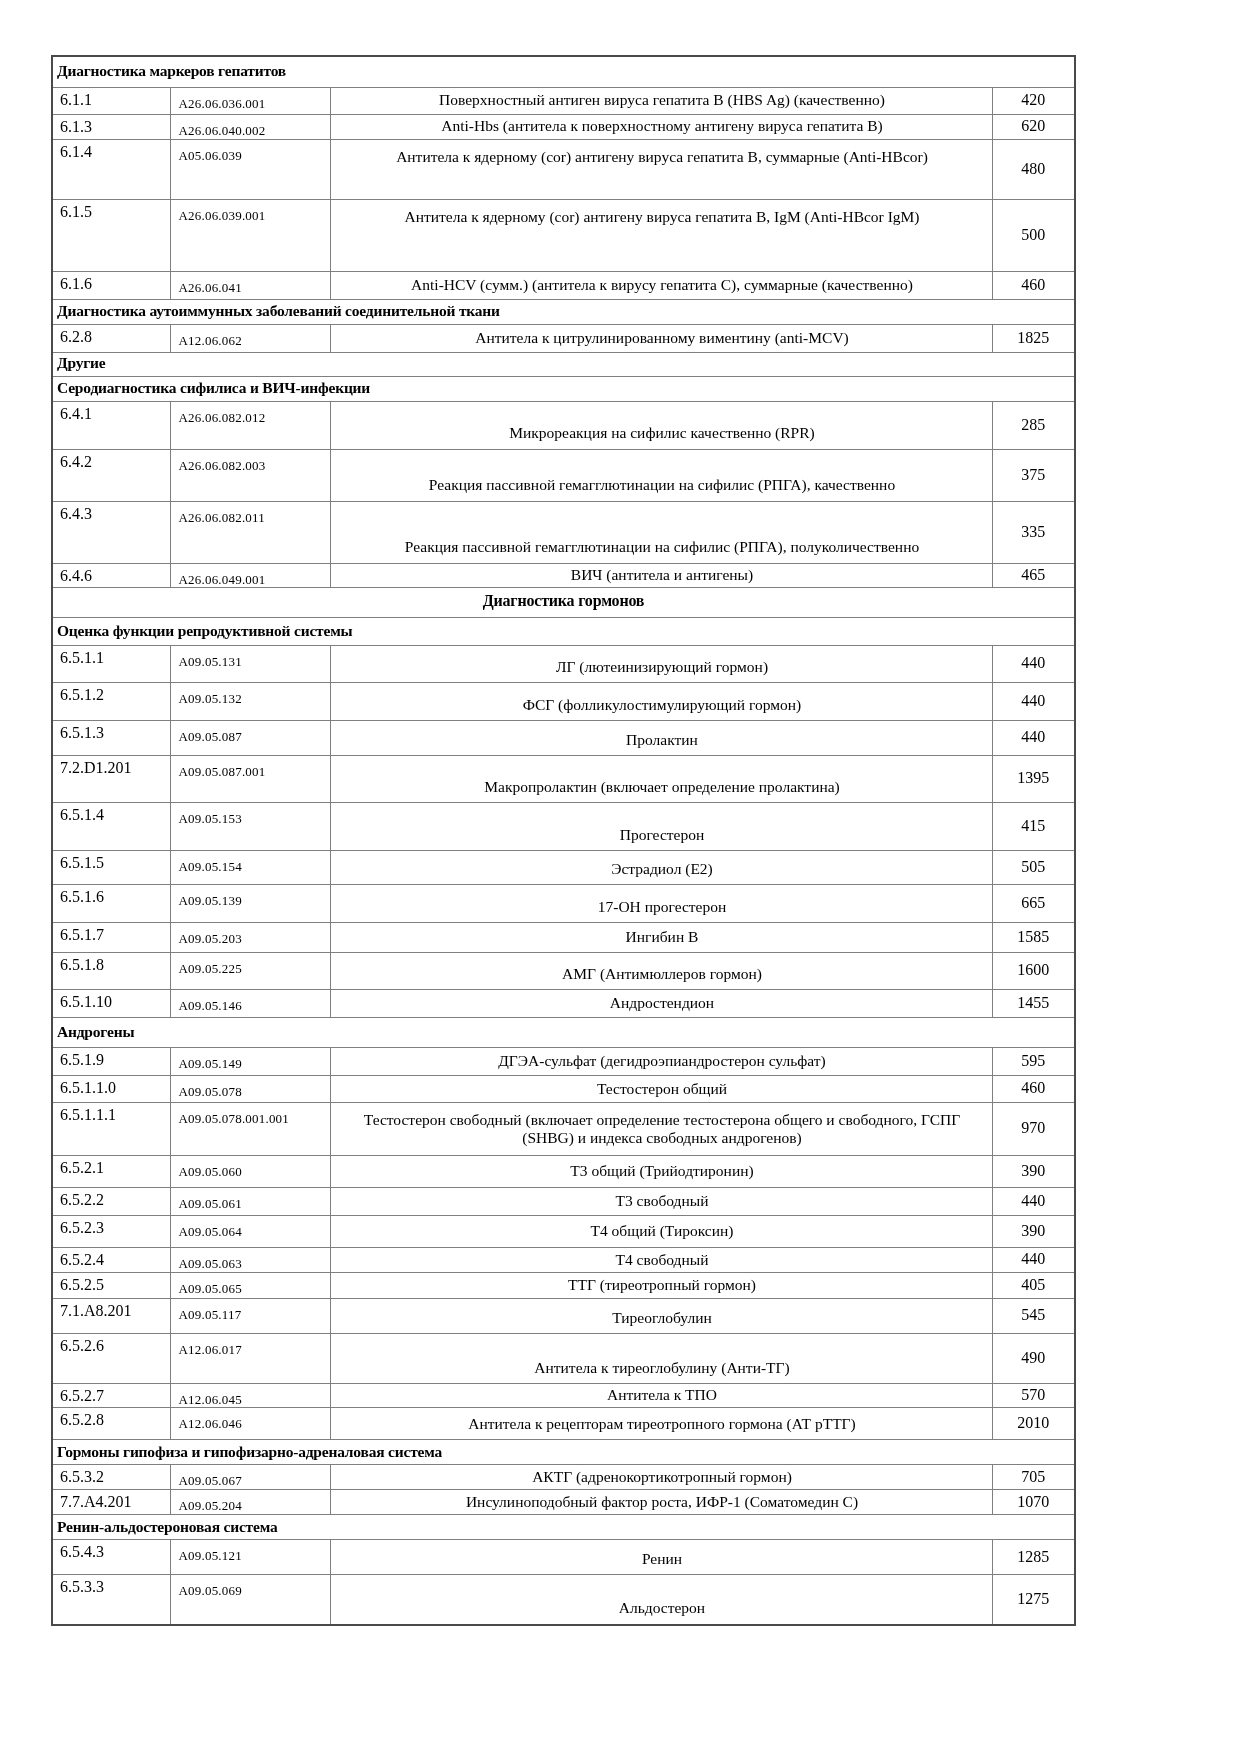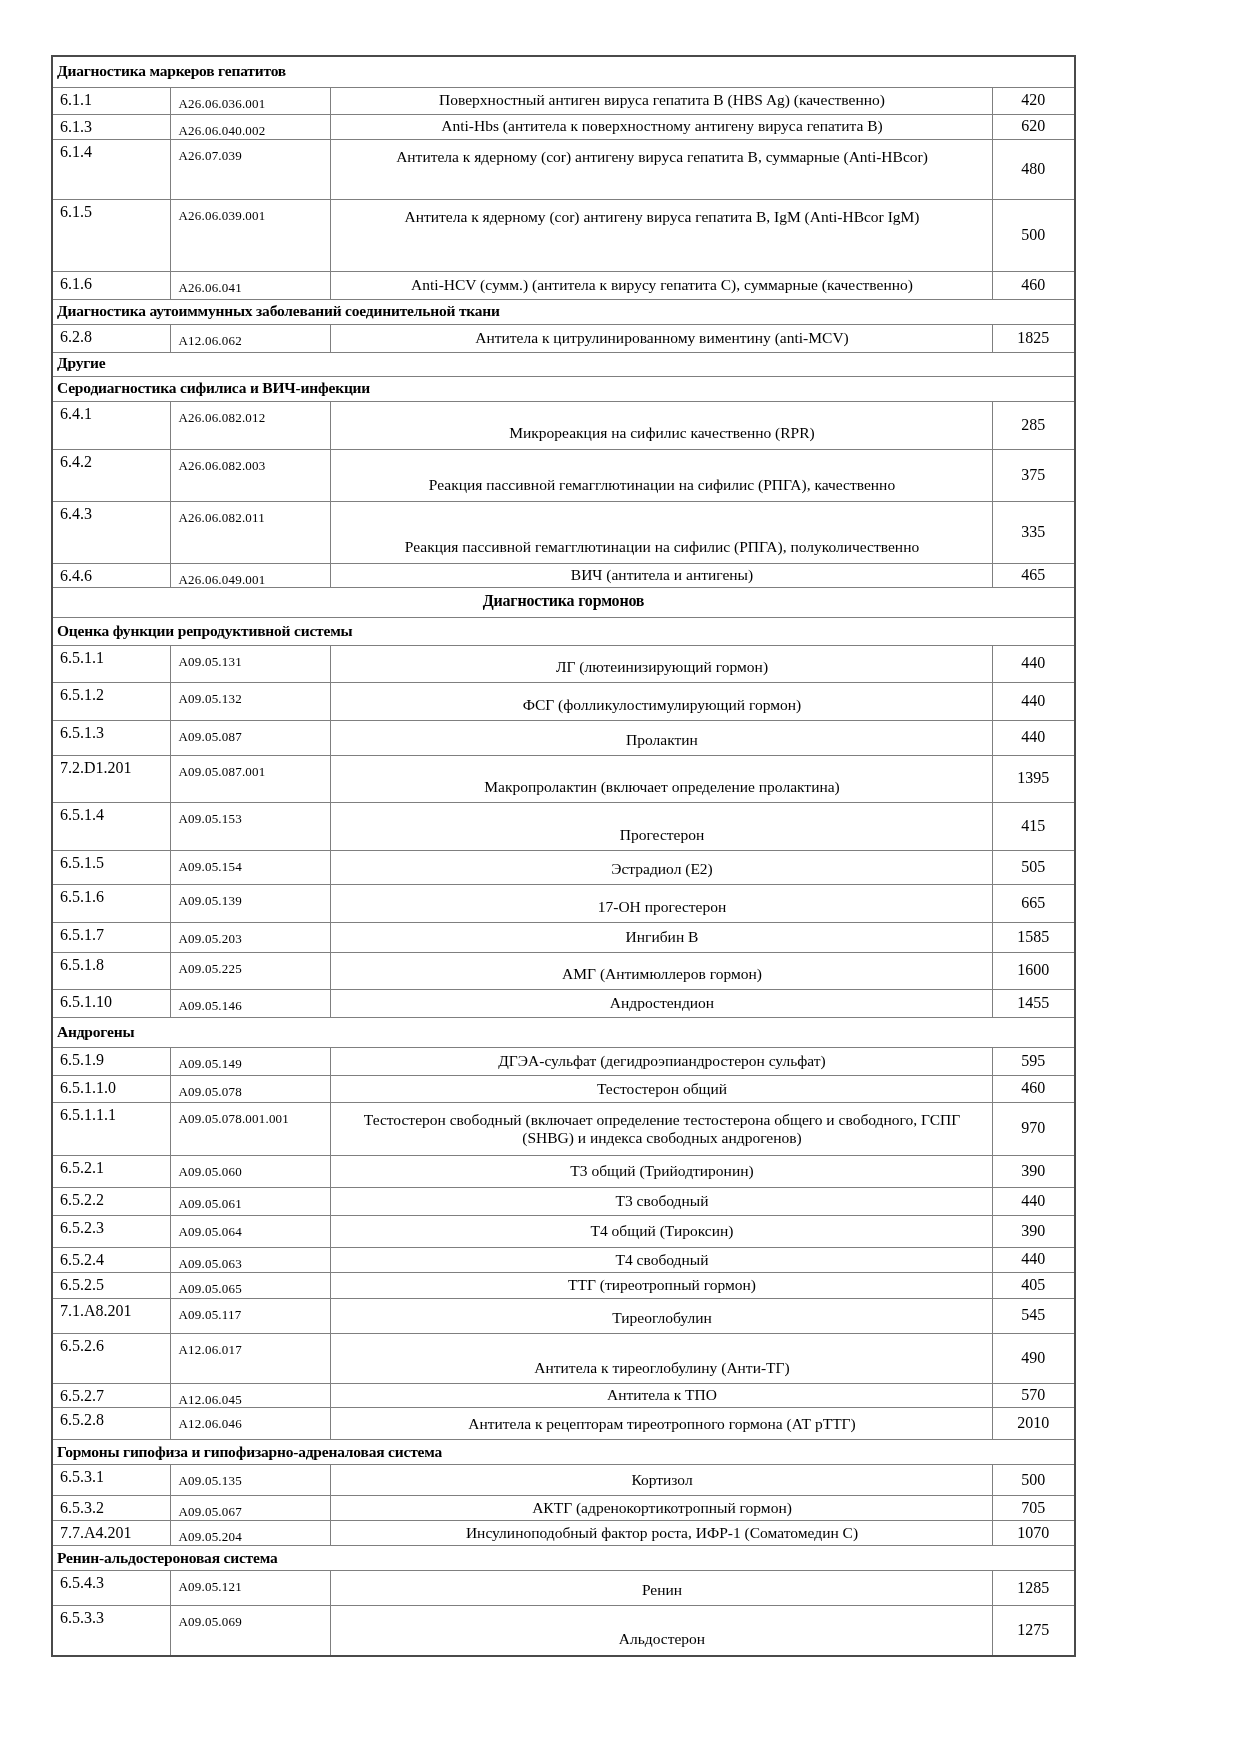--- a/index.html
+++ b/index.html
@@ -90,21 +90,21 @@
           <td class="c4">420</td>
         </tr>
         <tr style="height: 25px;">
           <td class="c1">6.1.3</td>
           <td class="c2">A26.06.040.002</td>
           <td class="c3 middle">Anti-Hbs (антитела к поверхностному антигену вируса гепатита В)</td>
           <td class="c4">620</td>
         </tr>
         <tr style="height: 60px;">
           <td class="c1">6.1.4</td>
-          <td class="c2">A26.07.039</td>
+          <td class="c2">A05.06.039</td>
           <td class="c3 top">Антитела к ядерному (cor) антигену вируса гепатита В, суммарные (Anti-HBcor)</td>
           <td class="c4">480</td>
         </tr>
         <tr style="height: 72px;">
           <td class="c1">6.1.5</td>
           <td class="c2">A26.06.039.001</td>
           <td class="c3 top">Антитела к ядерному (cor) антигену вируса гепатита В, IgM (Anti-HBcor IgM)</td>
           <td class="c4">500</td>
         </tr>
         <tr style="height: 28px;">
@@ -289,26 +289,20 @@
         </tr>
         <tr style="height: 32px;">
           <td class="c1">6.5.2.8</td>
           <td class="c2">A12.06.046</td>
           <td class="c3 middle">Антитела к рецепторам тиреотропного гормона (АТ рТТГ)</td>
           <td class="c4">2010</td>
         </tr>
         <tr style="height: 25px;">
           <td colspan="4" class="section-header">Гормоны гипофиза и гипофизарно-адреналовая система</td>
         </tr>
-        <tr style="height: 31px;">
-          <td class="c1">6.5.3.1</td>
-          <td class="c2">A09.05.135</td>
-          <td class="c3 middle">Кортизол</td>
-          <td class="c4">500</td>
-        </tr>
         <tr style="height: 25px;">
           <td class="c1">6.5.3.2</td>
           <td class="c2">A09.05.067</td>
           <td class="c3 middle">АКТГ (адренокортикотропный гормон)</td>
           <td class="c4">705</td>
         </tr>
         <tr style="height: 25px;">
           <td class="c1">7.7.A4.201</td>
           <td class="c2">A09.05.204</td>
           <td class="c3 middle">Инсулиноподобный фактор роста, ИФР-1 (Соматомедин С)</td>

